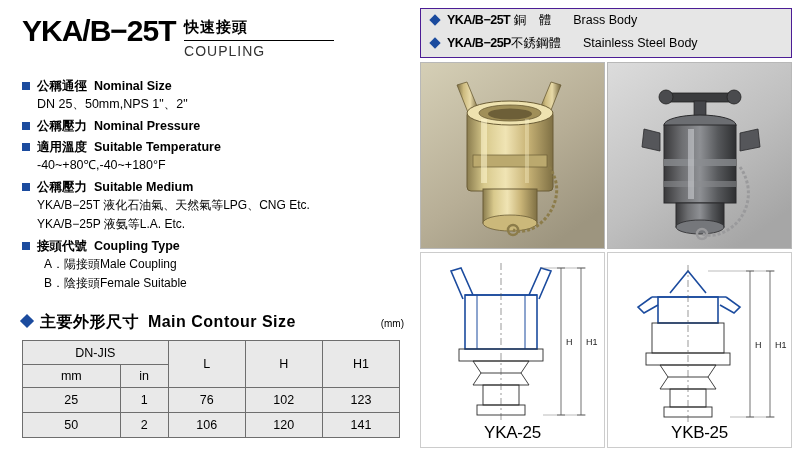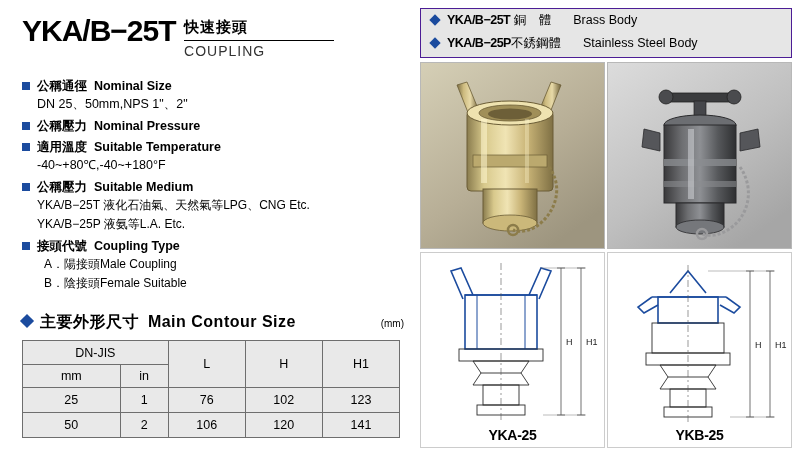--- a/index.html
+++ b/index.html
@@ -234,22 +234,22 @@
     border: 1px solid #cccccc;
   }
   .draw-a { left: 5px; top: 252px; width: 183px; height: 194px; }
   .draw-b { left: 192px; top: 252px; width: 183px; height: 194px; }
 
   .draw-label {
     position: absolute;
     bottom: 4px;
     width: 100%;
     text-align: center;
-    font-size: 14px;
-    font-weight: bold;
+    font-size: 17px;
+    font-weight: normal;
     letter-spacing: -0.3px;
   }
   svg { display: block; }
 </style>
 </head>
 <body>
 
 <div class="page">
 
   <div class="left-col">

